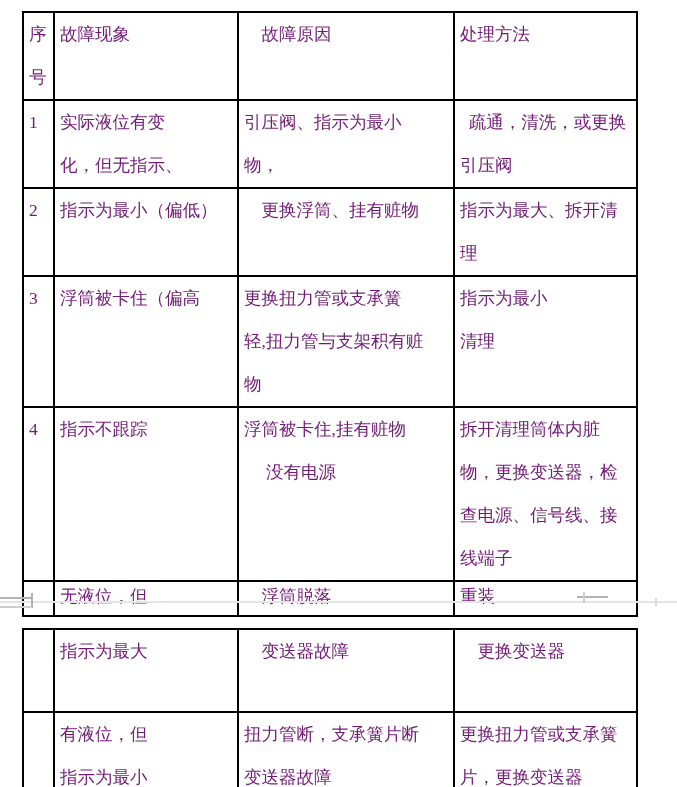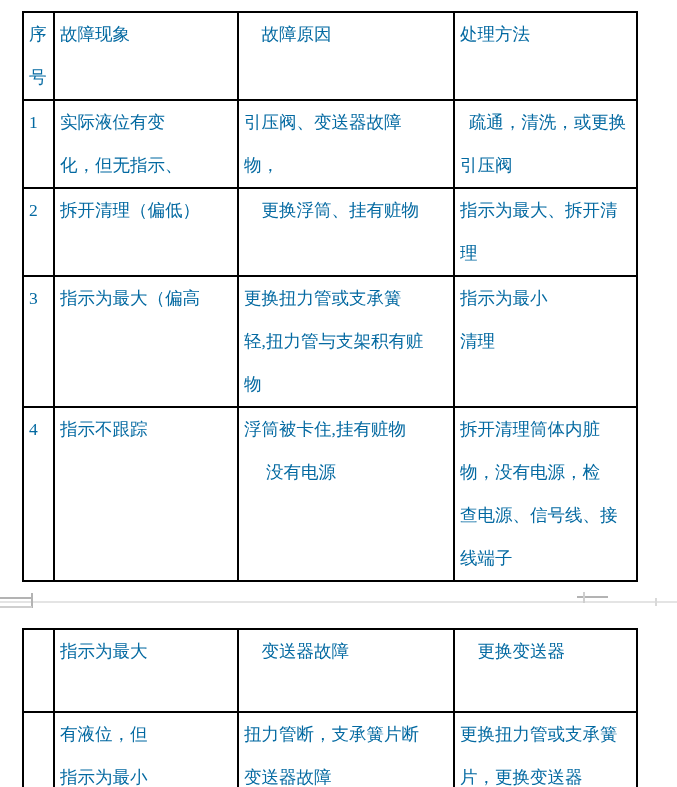--- a/index.html
+++ b/index.html
@@ -1,21 +1,21 @@
 <!DOCTYPE html>
 <html><head>
 <meta charset="utf-8">
 <style>
   html,body{margin:0;padding:0;background:#ffffff;}
   .page{
     position:relative;
     width:677px;height:787px;
     background:#ffffff;
     font-family:"Liberation Serif","DejaVu Serif",serif;
-    color:#0369a1;
+    color:#701a75;
     overflow:hidden;
   }
   table.doc-table{
     position:absolute;
     border-collapse:collapse;
     table-layout:fixed;
     width:614px;
     font-size:17.5px;
   }
   table.doc-table td{
@@ -63,49 +63,55 @@
         <tr style="height: 85px;">
           <td>序号</td>
           <td>故障现象</td>
           <td>　故障原因</td>
           <td>处理方法</td>
         </tr>
         <tr style="height: 85px;">
           <td>1</td>
           <td>实际液位有变
 化，但无指示、</td>
-          <td>引压阀、变送器故障
+          <td>引压阀、指示为最小
 物，</td>
           <td>  疏通，清洗，或更换
 引压阀</td>
         </tr>
         <tr style="height: 85px;">
           <td>2</td>
-          <td>拆开清理（偏低）</td>
+          <td>指示为最小（偏低）</td>
           <td>　更换浮筒、挂有赃物</td>
           <td>指示为最大、拆开清理</td>
         </tr>
         <tr style="height: 124px;">
           <td>3</td>
-          <td>指示为最大（偏高</td>
+          <td>浮筒被卡住（偏高</td>
           <td>更换扭力管或支承簧
 轻,扭力管与支架积有赃
 物</td>
           <td>指示为最小
 清理</td>
         </tr>
         <tr style="height: 168px;">
           <td>4</td>
           <td>指示不跟踪</td>
           <td>浮筒被卡住,挂有赃物
 　 没有电源</td>
           <td>拆开清理筒体内脏
-物，没有电源，检
+物，更换变送器，检
 查电源、信号线、接
 线端子</td>
+        </tr>
+        <tr class="compact" style="height: 35px;">
+          <td></td>
+          <td>无液位，但</td>
+          <td>　浮筒脱落</td>
+          <td>重装</td>
         </tr>
       </tbody>
   </table>
 
   <div class="pb-full"></div>
   <div class="pb-left-a"></div>
   <div class="pb-left-v"></div>
   <div class="pb-left-b"></div>
   <div class="pb-right-a"></div>
   <div class="pb-right-v"></div>

